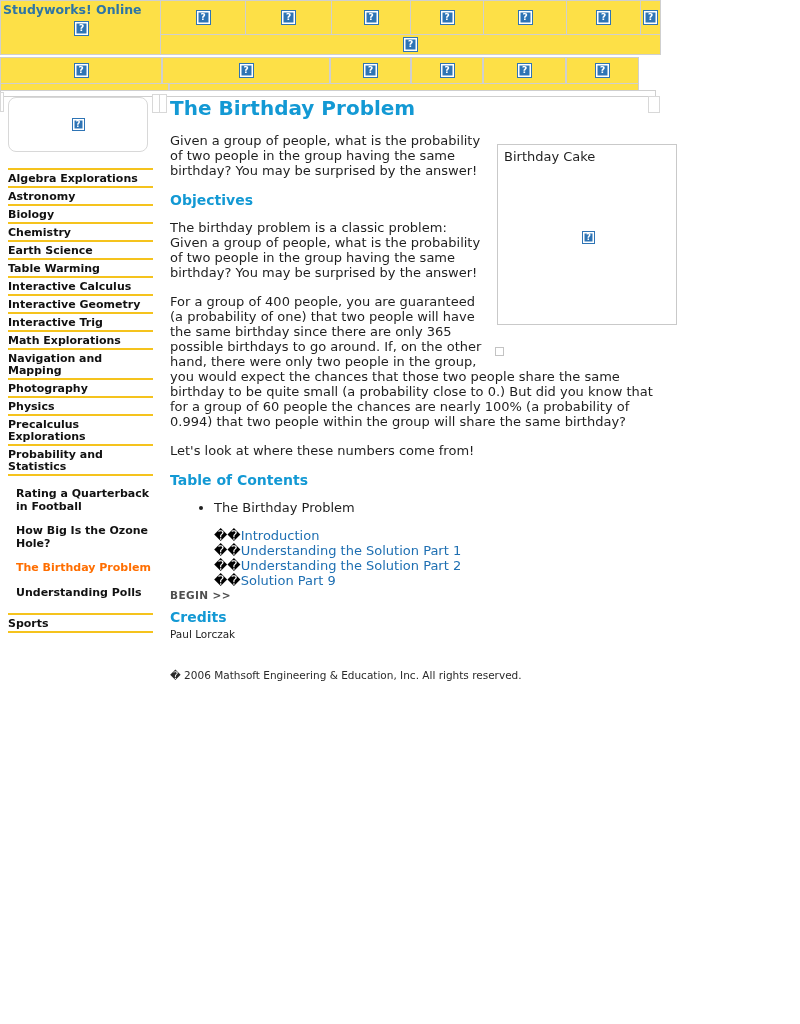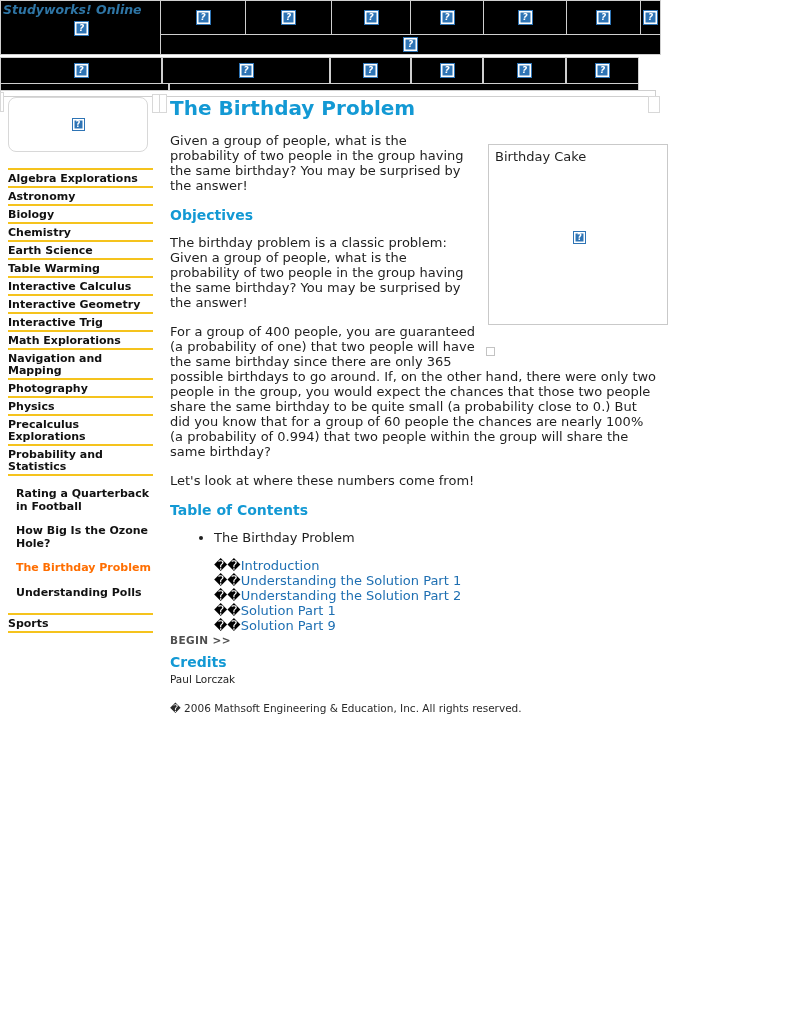--- a/index.html
+++ b/index.html
@@ -13,21 +13,21 @@
          background:var(--icon-blue,#2e74b5);
          border:1px solid var(--icon-blue,#2e74b5);
          box-shadow:inset 0 0 0 1.5px #fff;
          color:#fff;font-size:9px;font-weight:bold;line-height:1;
          font-family:"DejaVu Sans",sans-serif;}
   .qicon-sm{width:13px;height:13px;font-size:8px;}
 
   
   .chrome{position:absolute;left:0;top:0;width:800px;height:130px;}
   .cell{position:absolute;box-sizing:border-box;border:1px solid var(--border-gray,#cfcfcf);
-        background:#000000;display:flex;align-items:center;justify-content:center;font-style:italic;}
+        background:#fde047;display:flex;align-items:center;justify-content:center;}
   .brand-cell{justify-content:flex-start;align-items:flex-start;}
   .brand{position:absolute;left:2px;top:1px;font-size:12.5px;font-weight:bold;
          color:var(--brand-blue,#2e75a5);cursor:pointer;white-space:nowrap;}
   .brand-cell .qicon{position:absolute;left:73px;top:20px;}
   .bar{position:absolute;box-sizing:border-box;border:1px solid var(--border-gray,#cfcfcf);background:#fff;}
   .pbox{position:absolute;box-sizing:border-box;border:1px solid #d8d8d8;background:#fff;}
 
   
   .side-box{position:absolute;left:8px;top:97px;width:140px;height:55px;box-sizing:border-box;
             border:1px solid #d8d8d8;border-radius:8px;display:flex;align-items:center;justify-content:center;}
@@ -41,38 +41,38 @@
   .menu-subitem.active{color:var(--active-orange,#ff6e00);}
   .menu-end{border-top:2px solid var(--rule-yellow,#f5c31d);height:0;}
 
   
   .content{position:absolute;left:170px;top:96px;width:490px;}
   h1{margin:0 0 13px 0;font-size:20px;line-height:24px;font-weight:bold;
      color:var(--accent-blue,#1399d4);}
   h2{margin:0 0 11px 0;font-size:14px;line-height:17px;font-weight:bold;
      color:var(--accent-blue,#1399d4);}
   .content p{margin:0 0 14px 0;font-size:13px;line-height:15px;color:#1f1f1f;}
-  .cake-float{float:right;width:144px;margin:11px 28px 10px 12px;}
+  .cake-float{float:right;width:144px;margin:11px 19px 10px 12px;}
   .cake-box{position:relative;box-sizing:border-box;width:180px;height:181px;
             border:1px solid #c9c9c9;background:#fff;}
   .cake-label{position:absolute;left:6px;top:4px;font-size:13px;color:#1f1f1f;}
   .cake-box .qicon-sm{position:absolute;left:84px;top:86px;}
   .mini-box{width:7px;height:7px;box-sizing:content-box;border:1px solid #c3c3c3;
             margin:22px 0 0 -2px;background:#fff;}
   ul.toc{list-style:disc;margin:0;padding:0 0 0 44px;}
   ul.toc li{font-size:13px;line-height:15px;color:#1f1f1f;}
   .toc-links{margin:13px 0 0 44px;}
   .toc-line{font-size:13px;line-height:15px;white-space:nowrap;}
   .mojibake{color:#000;}
   .toc-line a{color:var(--link-blue,#1e6fb2);cursor:pointer;}
   .begin{margin-top:1px;font-size:10.5px;font-weight:bold;letter-spacing:.4px;
          color:#4f4f4f;cursor:pointer;line-height:13px;}
   h2.credits{margin:7px 0 2px 0;}
   .credits-name{font-size:10.5px;line-height:13px;color:#1f1f1f;}
-  .copyright{margin-top:16px;font-size:10.5px;line-height:13px;color:#2a2a2a;}
+  .copyright{margin-top:28px;font-size:10.5px;line-height:13px;color:#2a2a2a;}
 </style>
 </head>
 <body>
 
 <div class="page">
 
   <div class="chrome">
 
     <div class="cell brand-cell" style="left:0;top:0;width:161px;height:55px">
       <div class="brand">Studyworks! Online</div>
@@ -184,21 +184,20 @@
     <p>Let's look at where these numbers come from!</p>
 
     <h2>Table of Contents</h2>
     <ul class="toc">
       <li>The Birthday Problem</li>
     </ul>
     <div class="toc-links">
       <div class="toc-line"><span class="mojibake">��</span><a>Introduction</a></div>
       <div class="toc-line"><span class="mojibake">��</span><a>Understanding the Solution Part 1</a></div>
       <div class="toc-line"><span class="mojibake">��</span><a>Understanding the Solution Part 2</a></div>
-      <div class="toc-line"><span class="mojibake">��</span><a>Solution Part 1</a></div>
       <div class="toc-line"><span class="mojibake">��</span><a>Solution Part 9</a></div>
     </div>
 
     <div class="begin">BEGIN &gt;&gt;</div>
 
     <h2 class="credits">Credits</h2>
     <div class="credits-name">Paul Lorczak</div>
 
     <div class="copyright">� 2006 Mathsoft Engineering &amp; Education, Inc. All rights reserved.</div>
   </div>

